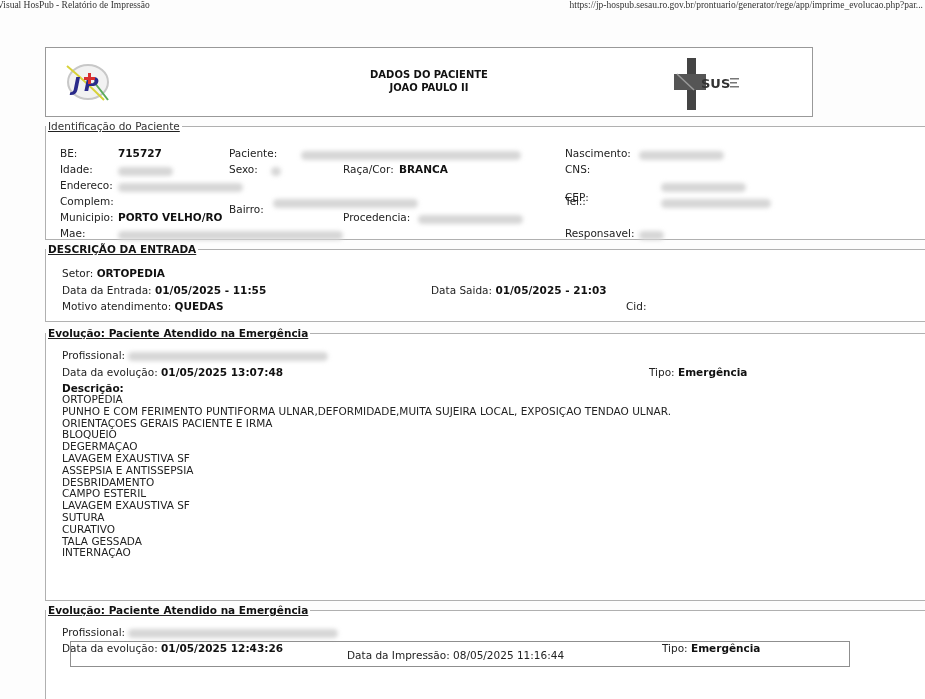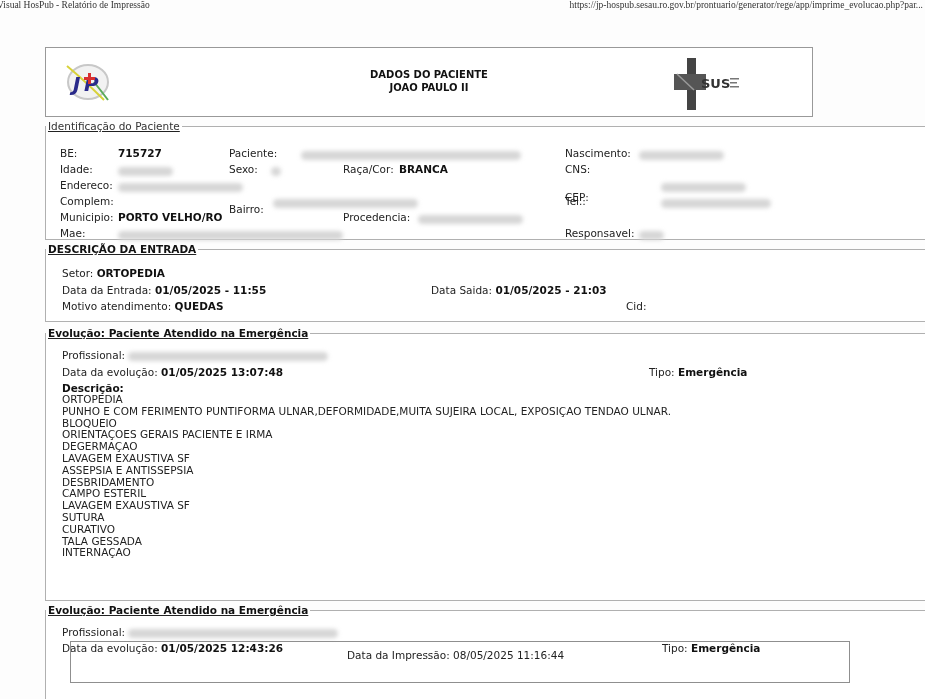--- a/index.html
+++ b/index.html
@@ -20,21 +20,21 @@
   fieldset.sec { position:absolute; left:45px; width:896px; box-sizing:border-box;
        border:1px solid #b0b0b0; margin:0; padding:0; background:#fff;text-decoration:underline; }
   fieldset.sec legend { font-size:10.5px; padding:0 2px; margin-left:0px; color:#333; }
   fieldset.sec legend.bold { font-weight:bold; color:#111; }
   .f { position:absolute; white-space:nowrap; }
   .b { font-weight:bold; color:#111; }
   .blur { display:inline-block; vertical-align:middle; height:9px; border-radius:5px;
           background:#d6d6d6; filter:blur(2px); }
 
   .desc-lines { position:absolute; left:16px; top:55px; font-size:10.5px; line-height:11.8px; color:#222; }
-  .print-date-box { position:absolute; left:70px; top:641px; width:780px; height:42px;
+  .print-date-box { position:absolute; left:70px; top:641px; width:780px; height:26px;
           border:1px solid #8f8f8f; box-sizing:border-box; background:transparent; }
 </style>
 </head>
 <body>
 
 <div class="print-header">
   <span class="ptitle">Visual HosPub - Relatório de Impressão</span>
   <span class="purl">https://jp-hospub.sesau.ro.gov.br/prontuario/generator/rege/app/imprime_evolucao.php?par...</span>
 </div>
 
@@ -133,22 +133,22 @@
     <span class="b">01/05/2025 13:07:48</span>
   </span>
   <span class="f" style="left:603px;top:27px;">
     <span>Tipo:</span>
     <span class="b">Emergência</span>
   </span>
   <span class="f b" style="left:16px;top:43px;">Descrição:</span>
   <div class="desc-lines">
     <div>ORTOPEDIA</div>
     <div>PUNHO E COM FERIMENTO PUNTIFORMA ULNAR,DEFORMIDADE,MUITA SUJEIRA LOCAL, EXPOSIÇAO TENDAO ULNAR.</div>
+    <div>ORIENTAÇOES GERAIS PACIENTE E IRMA</div>
     <div>BLOQUEIO</div>
-    <div>ORIENTAÇOES GERAIS PACIENTE E IRMA</div>
     <div>DEGERMAÇAO</div>
     <div>LAVAGEM EXAUSTIVA SF</div>
     <div>ASSEPSIA E ANTISSEPSIA</div>
     <div>DESBRIDAMENTO</div>
     <div>CAMPO ESTERIL</div>
     <div>LAVAGEM EXAUSTIVA SF</div>
     <div>SUTURA</div>
     <div>CURATIVO</div>
     <div>TALA GESSADA</div>
     <div>INTERNAÇAO</div>

